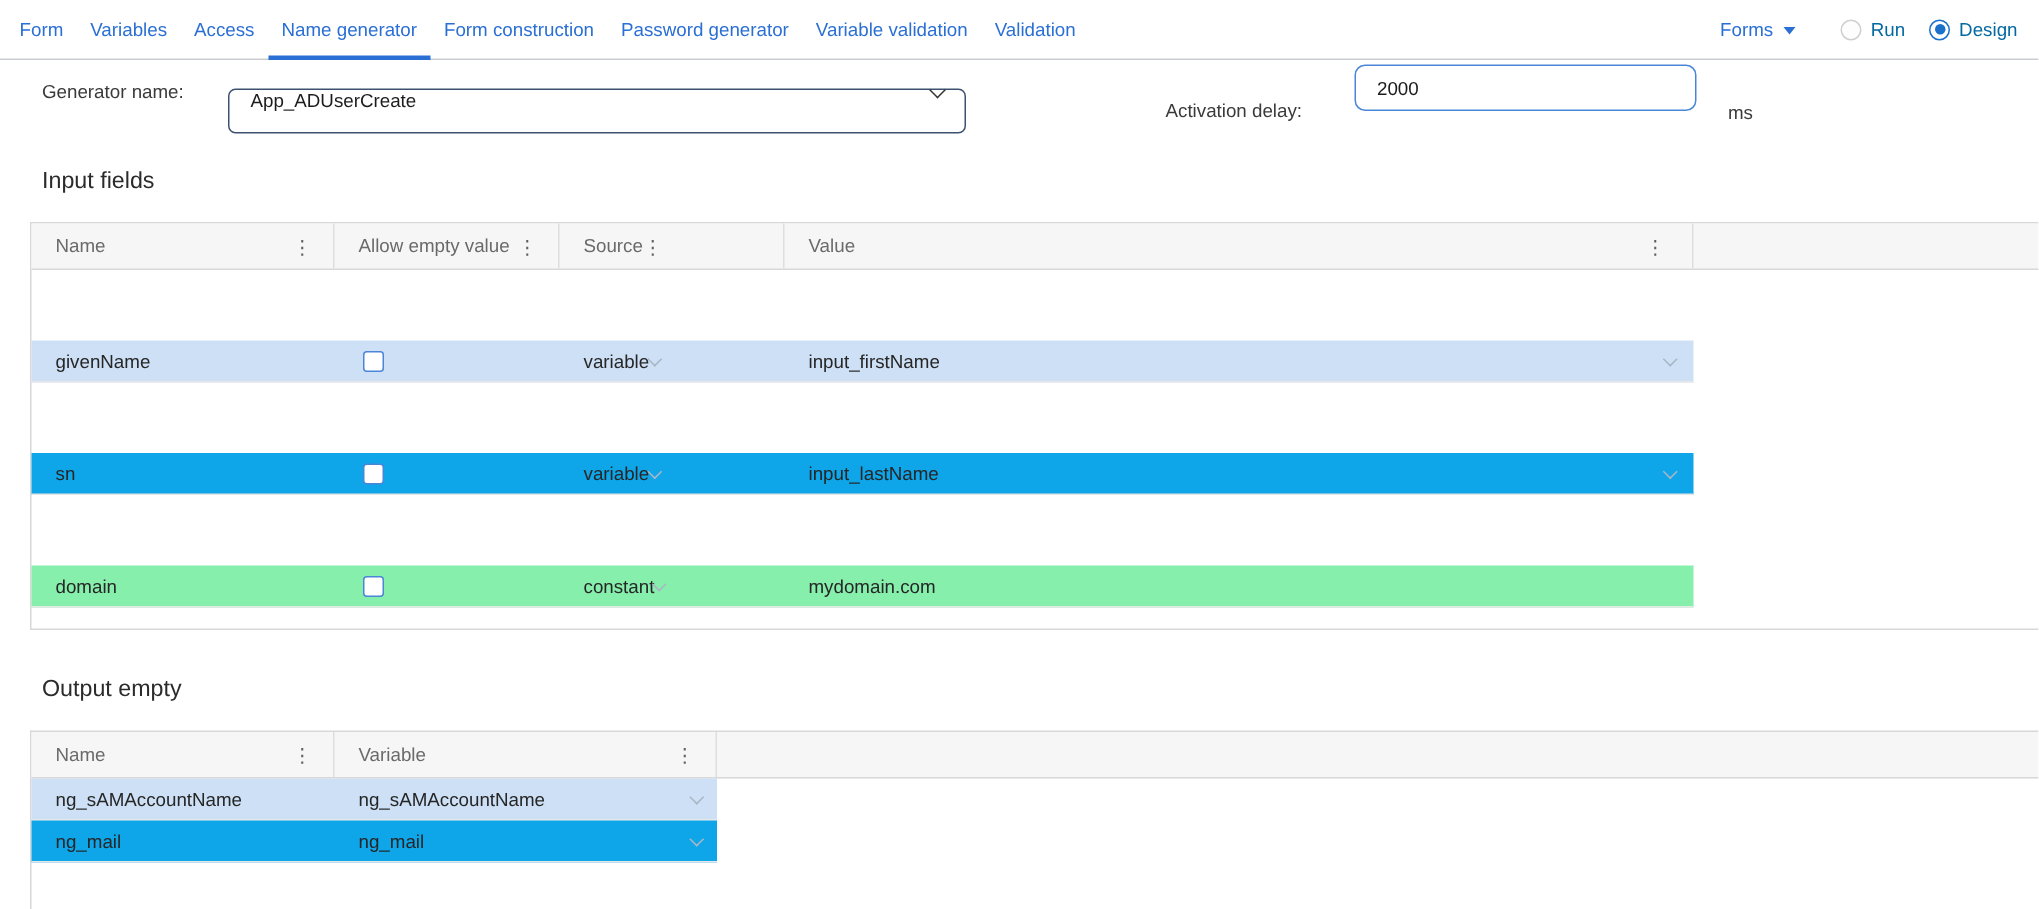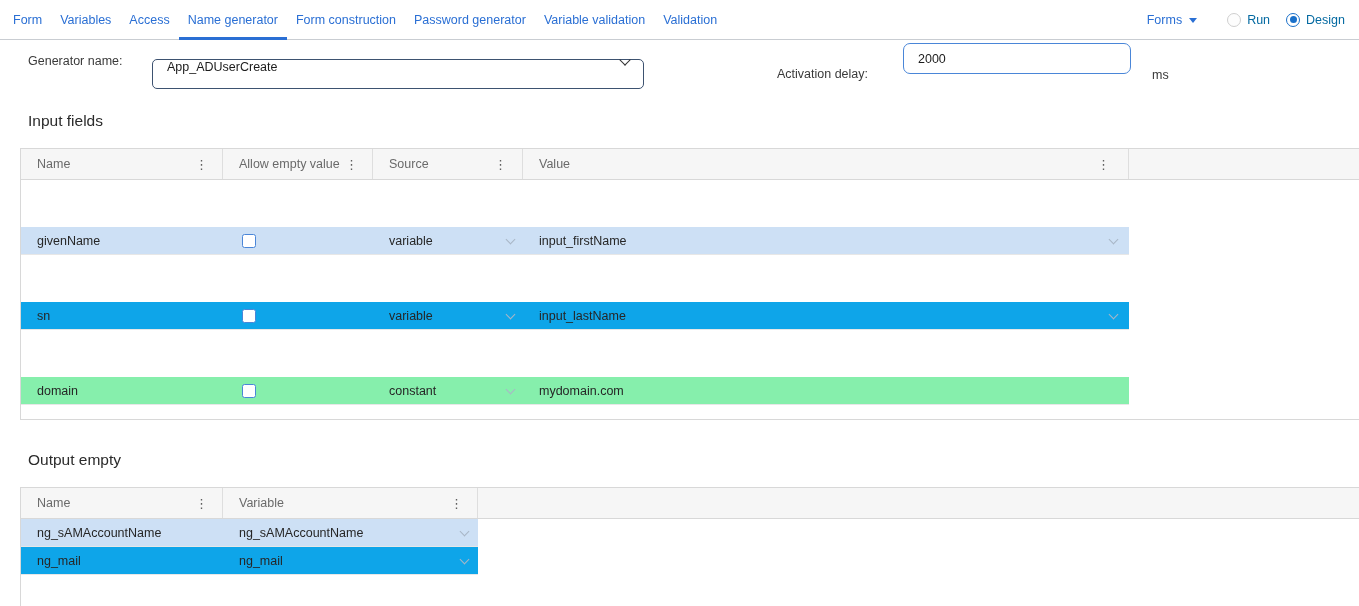--- a/index.html
+++ b/index.html
@@ -66,21 +66,21 @@
   .hcell-filler { flex:1; border-right:none; }
   .more { color:#5f5f5f; font-size:13px; line-height:1; margin-right:6px; cursor:pointer; }
   .grid-row { display:flex; height:28px; border-bottom:1px solid #e7e7e7; background:#86efac; }
   .row-alt { background:#0ea5e9; }
   .row-selected { background:#cde0f5; }
   .irow { width:1108px;margin-top:47px; }
   .orow { width:457px; }
   .cell { display:flex; align-items:center; padding-left:16px; color:#262626; overflow:hidden; white-space:nowrap; }
   .cell-name  { width:202px; }
   .cell-allow { width:150px; padding-left:19px; }
-  .cell-source{ width:150px; justify-content:space-between; padding-right:9px; }
+  .cell-source{ width:150px; justify-content:flex-start; padding-right:9px; }
   .cell-value { width:606px; justify-content:space-between; padding-right:12px; }
   .ocell-name { width:202px; }
   .ocell-var  { width:255px; justify-content:space-between; padding-right:10px; }
   .checkbox { width:14px; height:14px; border:1px solid #4a86d8; border-radius:2.5px; background:#fff; cursor:pointer; }
   .chev { width:7px; height:7px; border-right:1.5px solid #a9b6c6; border-bottom:1.5px solid #a9b6c6; transform:rotate(45deg); margin-top:-3px; flex:0 0 auto; }
 </style>
 </head>
 <body>
 
 <div class="topnav">

